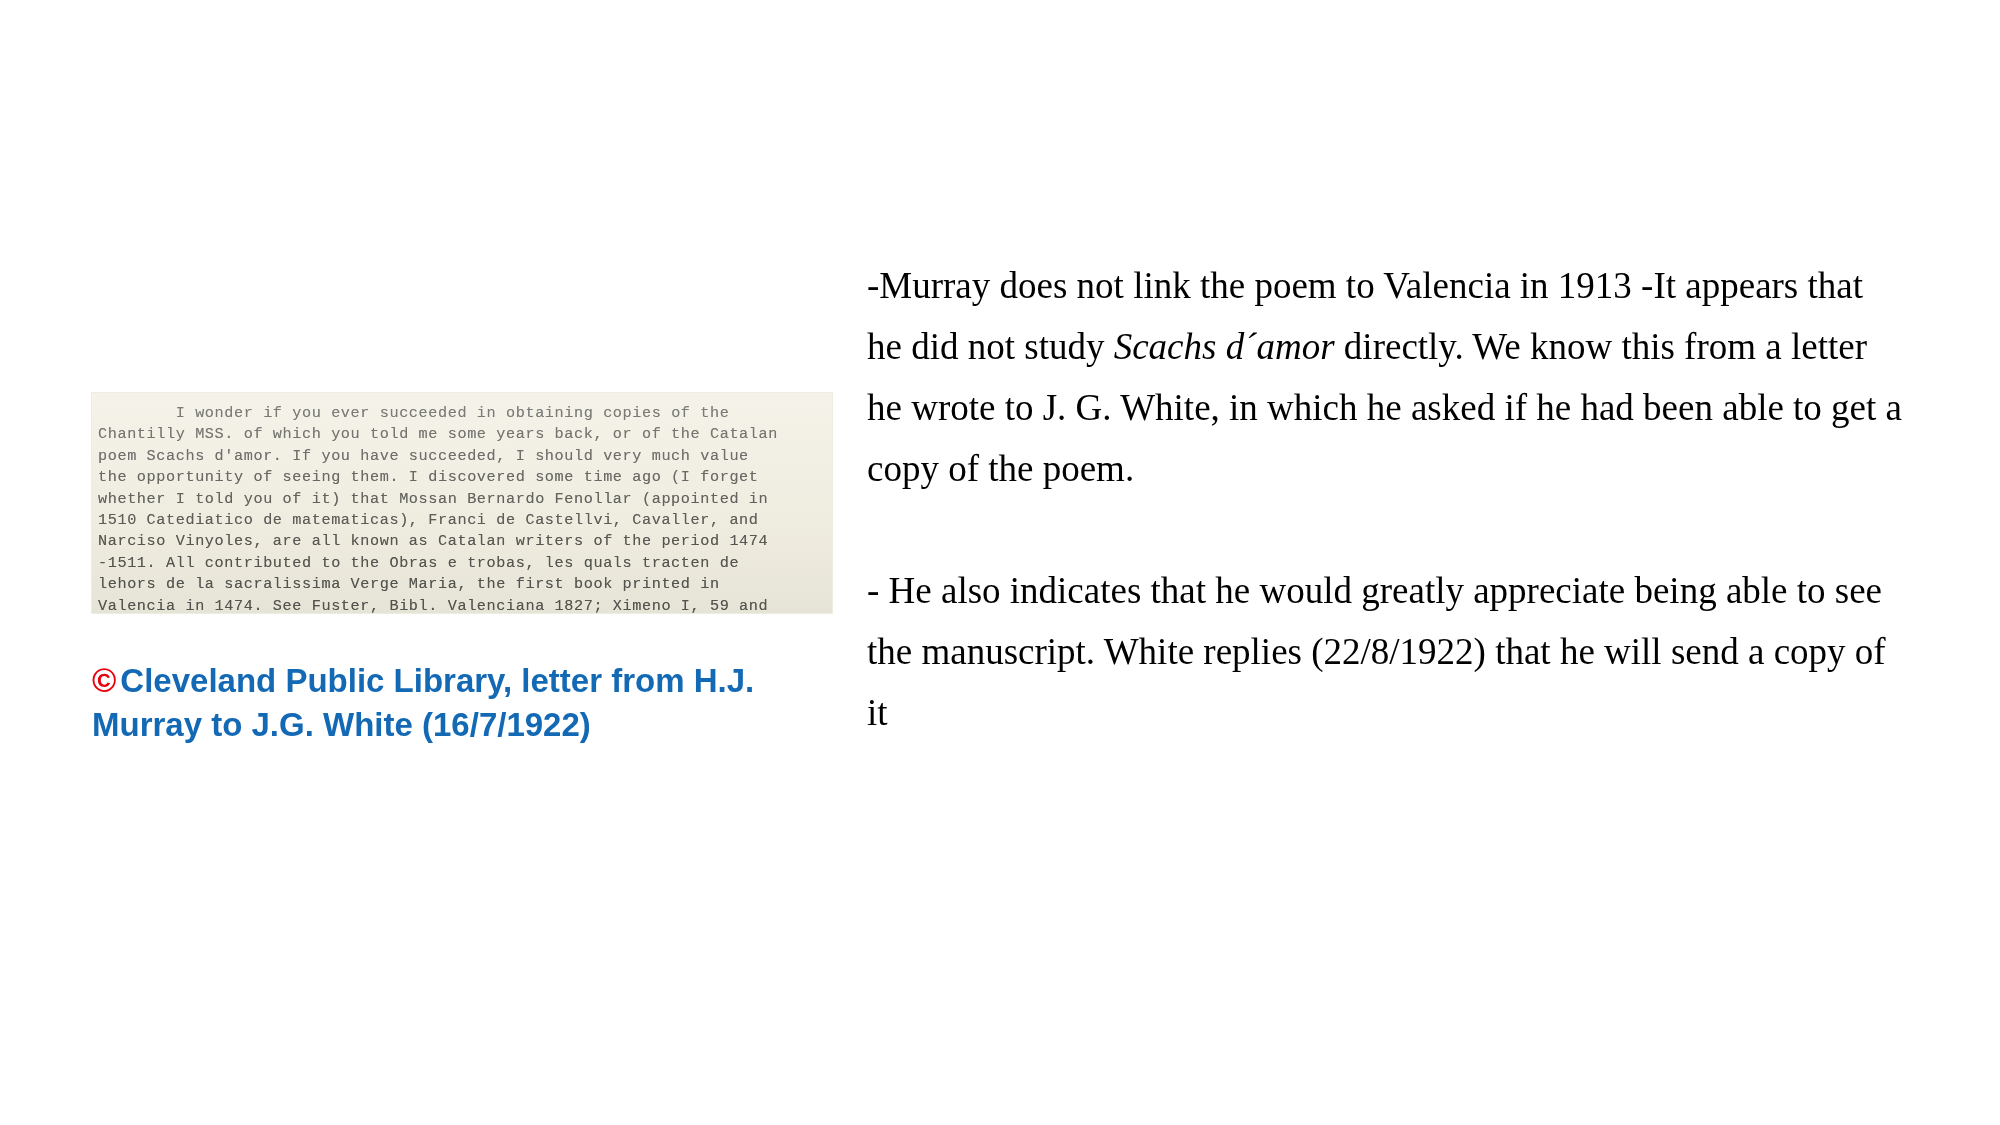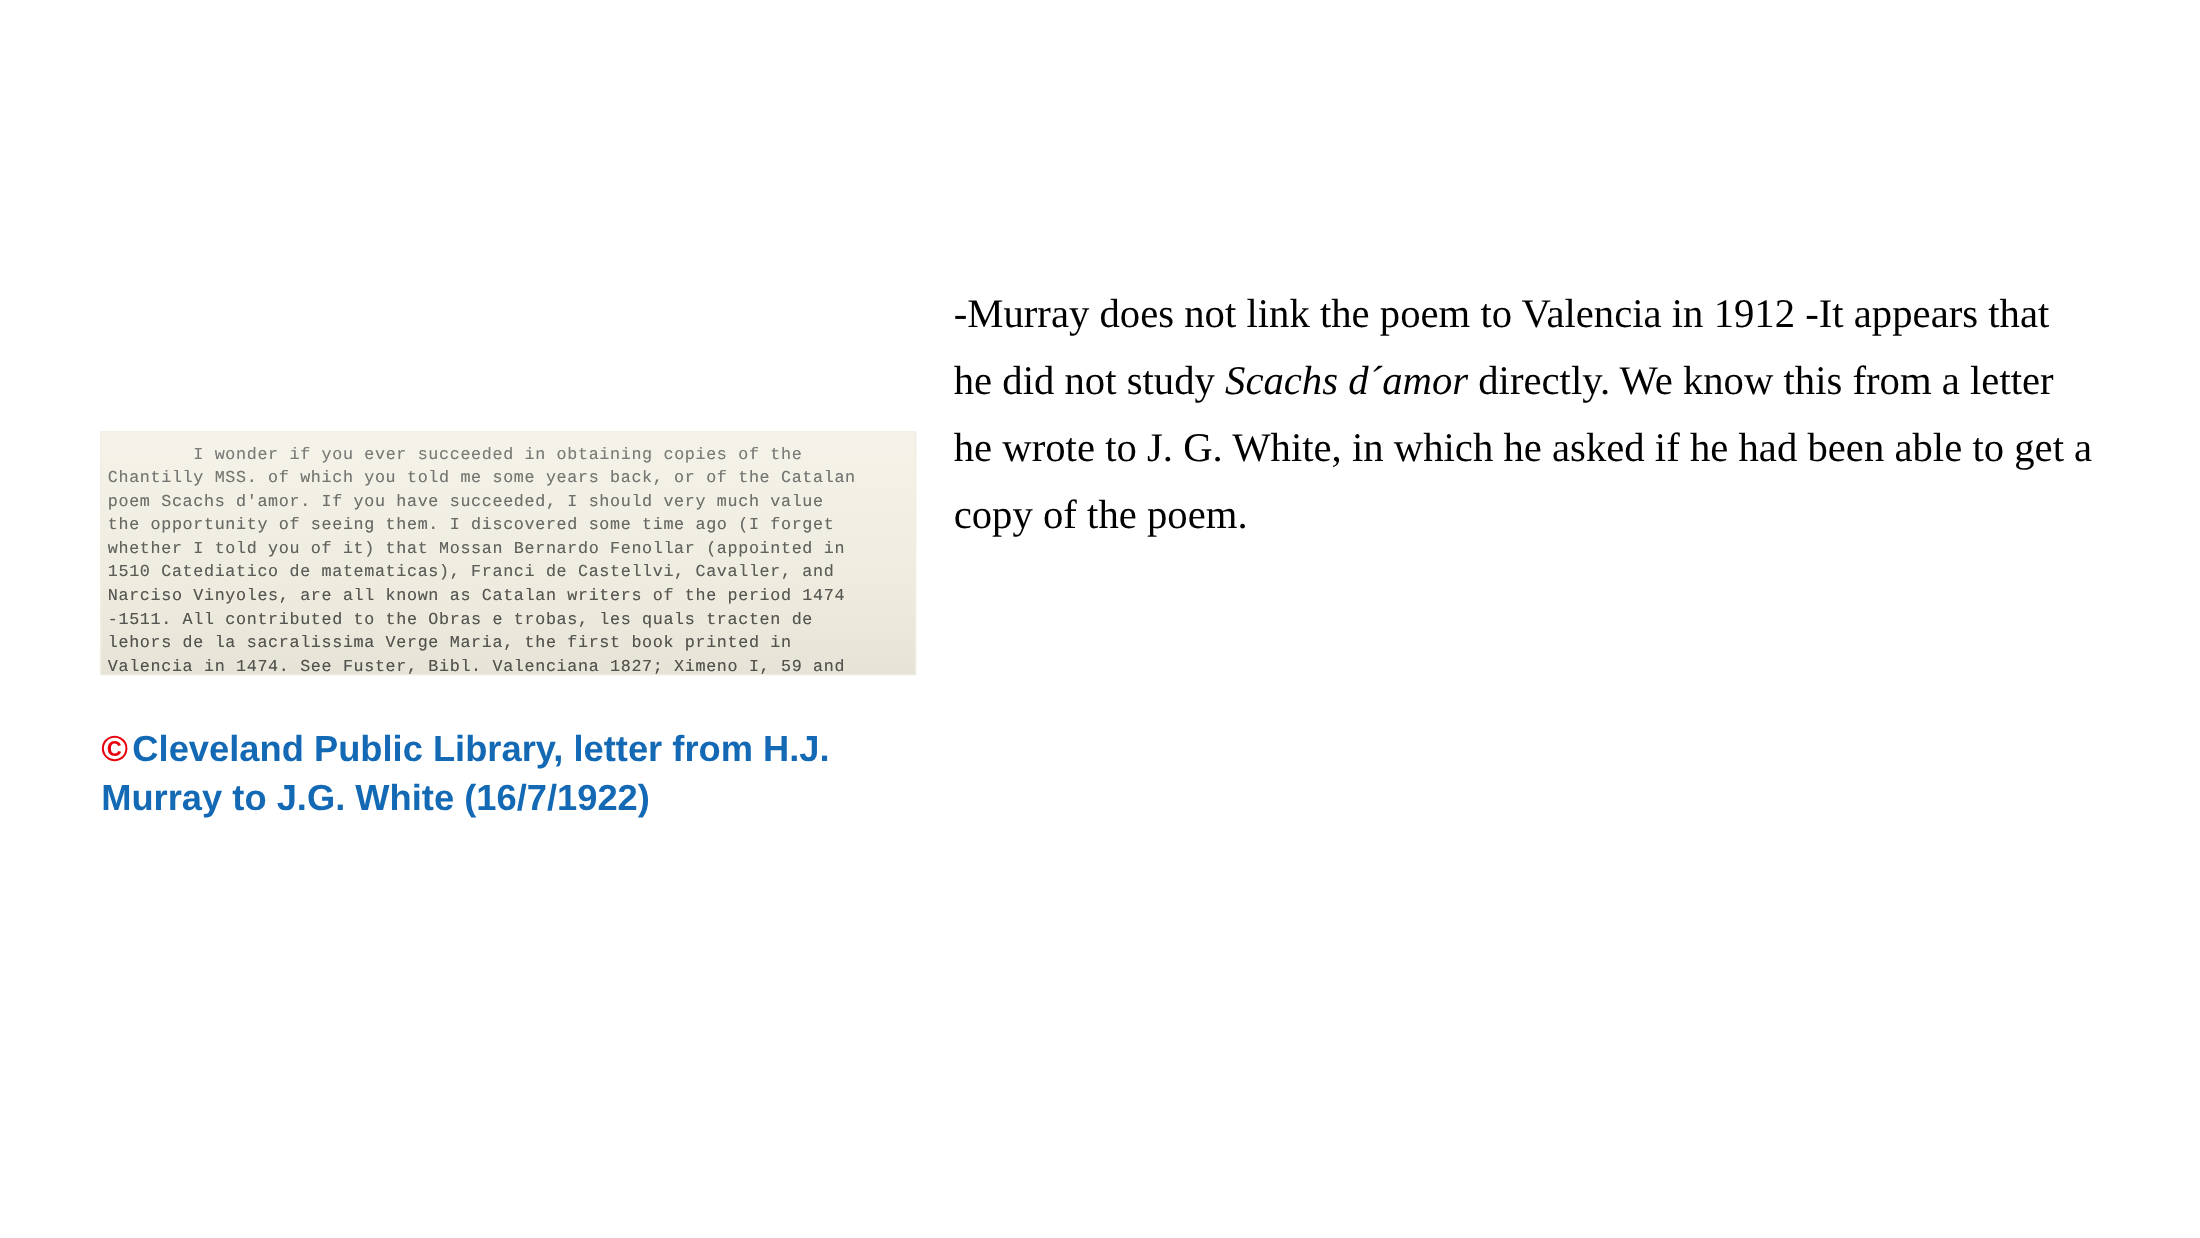--- a/index.html
+++ b/index.html
@@ -125,16 +125,17 @@
 Valencia in 1474. See Fuster, Bibl. Valenciana 1827; Ximeno I, 59 and
 Luiz Velazquez, Origines de la poesia Castellana, 51.</div>
     </div>
 
     <div class="caption" style="color: rgb(20, 105, 181);">
       <span class="copy-mark">©</span><span>Cleveland Public Library, letter from H.J. Murray to J.G. White (16/7/1922)</span>
     </div>
   </div>
 
   <div class="right-col">
-    <p class="para"><span>-Murray does not link the poem to Valencia in 1912 -It appears that he did not study </span><em>Scachs d´amor</em><span> directly. We know this from a letter he wrote to J. G. White, in which he asked if he had been able to get a copy of the poem.</span></p>
+    <p class="para"><span>-Murray does not link the poem to Valencia in 1913 -It appears that he did not study </span><em>Scachs d´amor</em><span> directly. We know this from a letter he wrote to J. G. White, in which he asked if he had been able to get a copy of the poem.</span></p>
+    <p class="para"><span>- He also indicates that he would greatly appreciate being able to see the manuscript. White replies (22/8/1922) that he will send a copy of it</span></p>
   </div>
 
 </div>
 
 </body></html>

